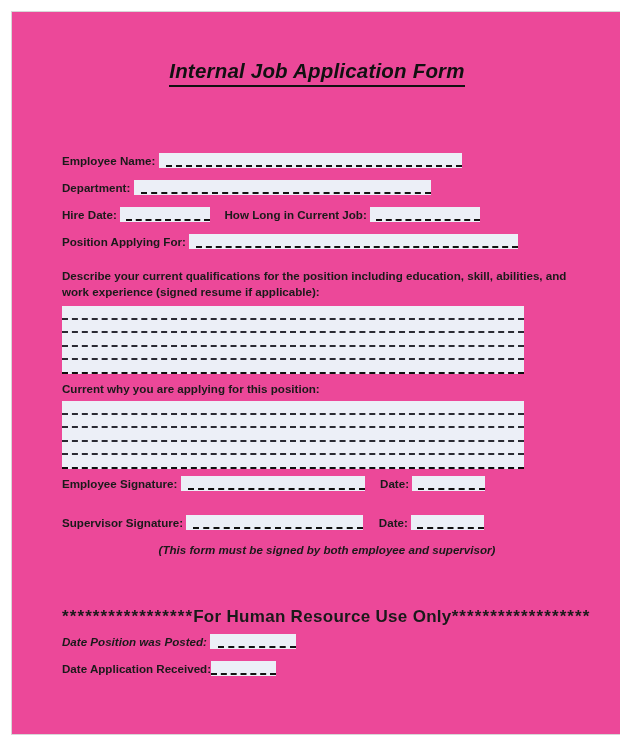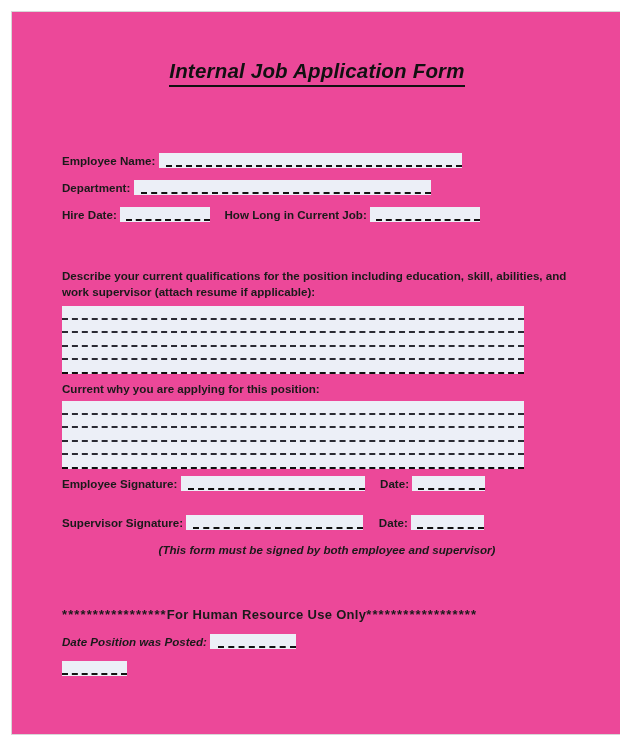--- a/index.html
+++ b/index.html
@@ -121,21 +121,21 @@
     font-weight: bold;
     font-style: italic;
     color: #1a1a1a;
   }
   .note span { display: inline-block; margin-left: 20px; }
 
   
   .hr-banner {
     position: absolute;
     left: 50px;
-    font-size: 13px;
+    font-size: 17px;
     font-weight: bold;
     color: #1a1a1a;
     white-space: nowrap;
     letter-spacing: 0.3px;
   }
   .stars { letter-spacing: 1.1px; }
 </style>
 </head>
 <body>
 
@@ -156,22 +156,26 @@
   </div>
 
   <div class="row" style="top:195px;">
     <span class="label">Hire Date:</span>
     <span class="gap" style="width:6px;"></span><span class="blank" style="width:84px;"></span>
     <span style="display:inline-block;width:8px;"></span>
     <span class="label">How Long in Current Job:</span>
     <span class="gap" style="width:6px;"></span><span class="blank" style="width:104px;"></span>
   </div>
 
-
-  <div class="prompt" style="top:256px;">Describe your current qualifications for the position including education, skill, abilities, and work supervisor (attach resume if applicable):</div>
+  <div class="row" style="top:222px;">
+    <span class="label">Position Applying For:</span>
+    <span class="gap" style="width:7px;"></span><span class="blank" style="width:322px;"></span>
+  </div>
+
+  <div class="prompt" style="top:256px;">Describe your current qualifications for the position including education, skill, abilities, and work experience (signed resume if applicable):</div>
 
   <div class="lines" style="top:294px;">
     <div class="wline"></div>
     <div class="wline"></div>
     <div class="wline"></div>
     <div class="wline"></div>
     <div class="wline last"></div>
   </div>
 
   <div class="prompt" style="top:369px;">Current why you are applying for this position:</div>
@@ -207,16 +211,16 @@
   <div class="hr-banner" style="top:595px;">
     <span class="stars">*****************</span><span>For Human Resource Use Only</span><span class="stars">******************</span>
   </div>
 
   <div class="row" style="top:622px;font-style:italic;">
     <span class="label">Date Position was Posted:</span>
     <span class="gap" style="width:8px;"></span><span class="blank" style="width:78px;"></span>
   </div>
 
   <div class="row" style="top:649px;">
-    <span class="blank" style="width:65px;"></span>
+    <span class="label">Date Application Received:</span><span class="blank" style="width:65px;"></span>
   </div>
 
 </div>
 
 </body></html>

